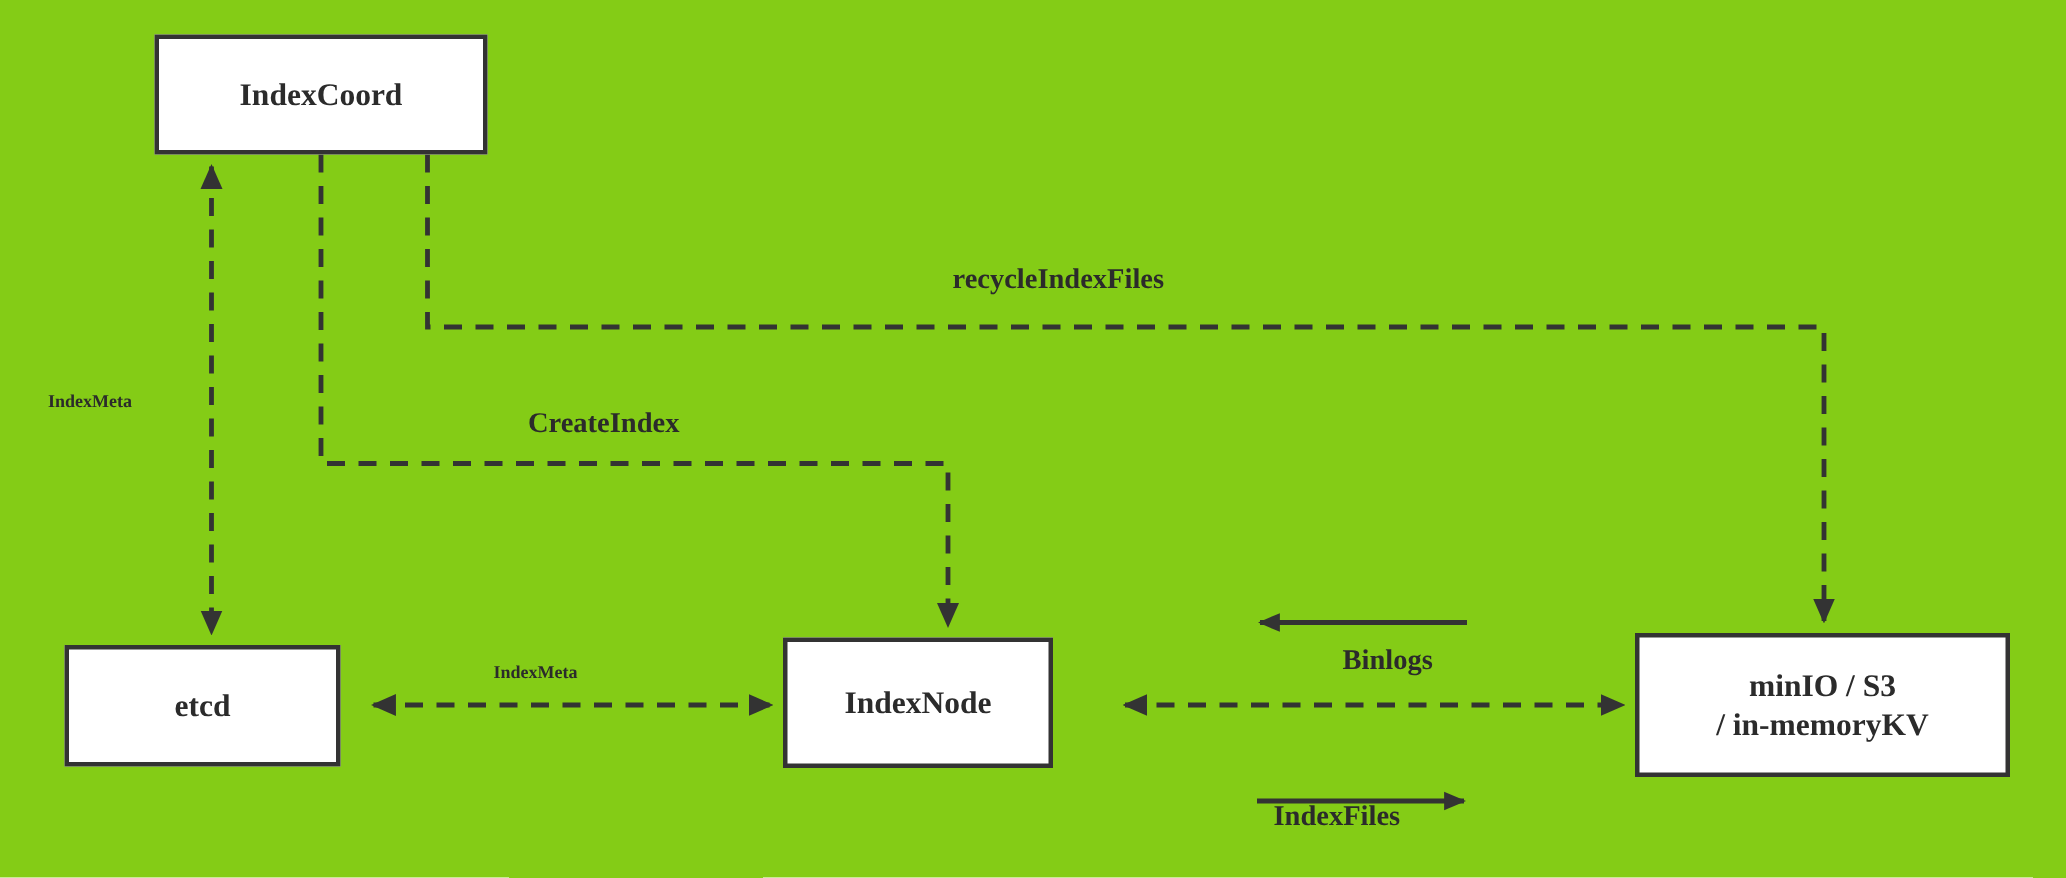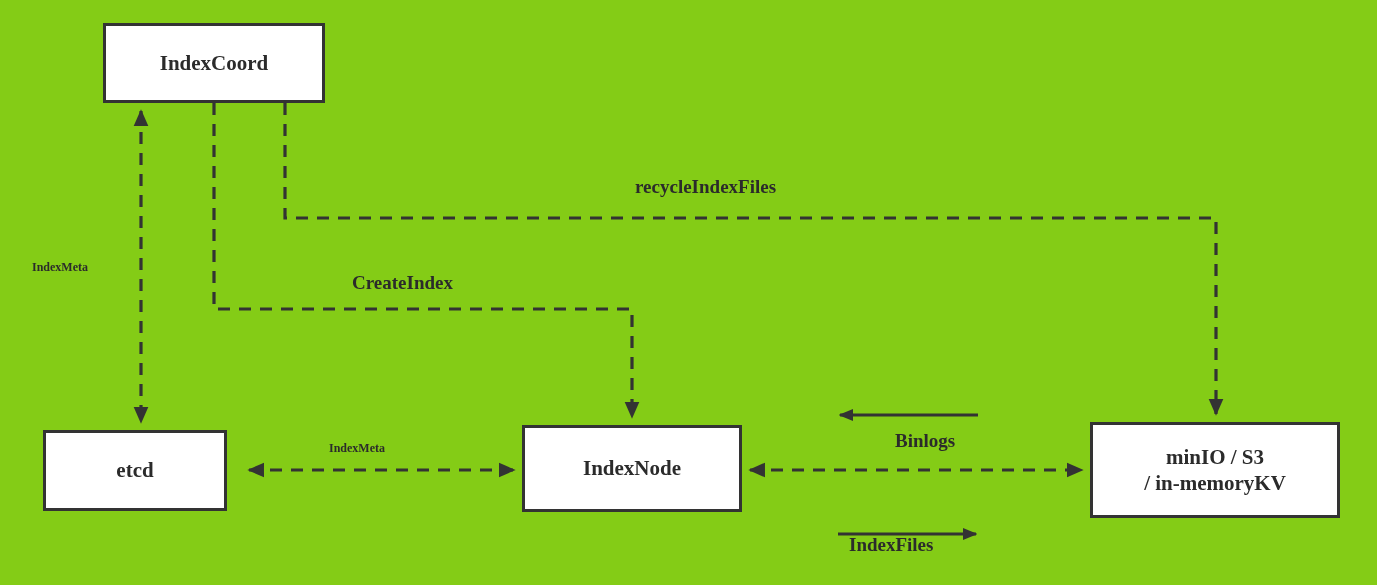--- a/index.html
+++ b/index.html
@@ -106,21 +106,21 @@
   </svg>
 
   <div class="node" style="left:103px; top:23px; width:222px; height:80px;">
     <span class="node-label">IndexCoord</span>
   </div>
 
   <div class="node" style="left:43px; top:430px; width:184px; height:81px;">
     <span class="node-label">etcd</span>
   </div>
 
-  <div class="node" style="left:522px; top:425px; width:220px; height:87px;">
+  <div class="node" style="left:522px; top:425px; width:180px; height:87px;">
     <span class="node-label">IndexNode</span>
   </div>
 
   <div class="node" style="left:1090px; top:422px; width:250px; height:96px;">
     <span class="node-label">minIO / S3
 / in-memoryKV</span>
   </div>
 
   <div class="edge-label small" style="left:32px; top:260px;">IndexMeta</div>
 

